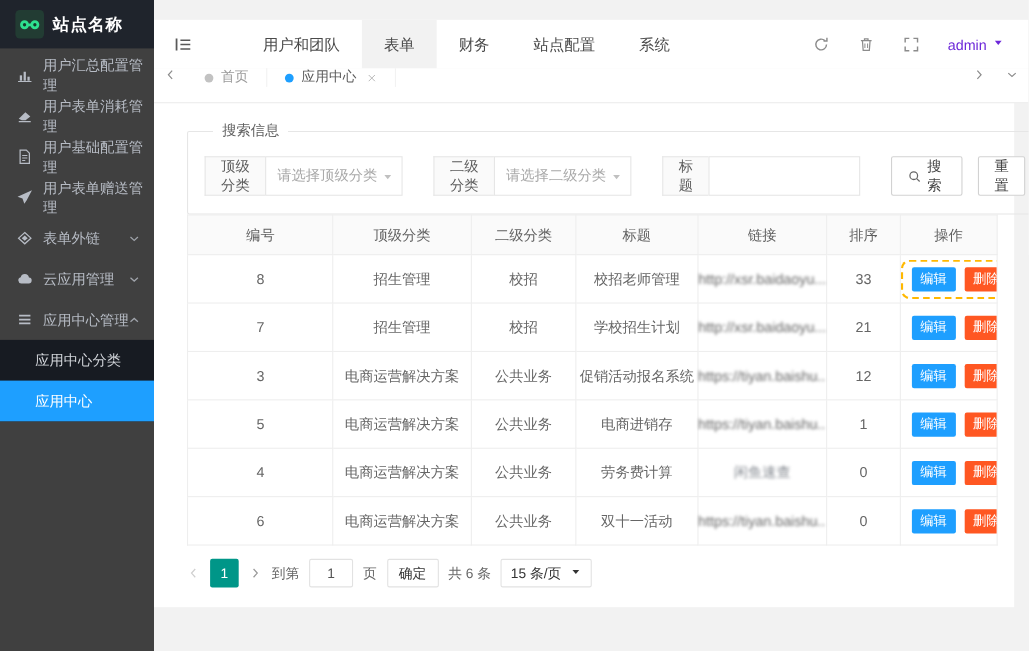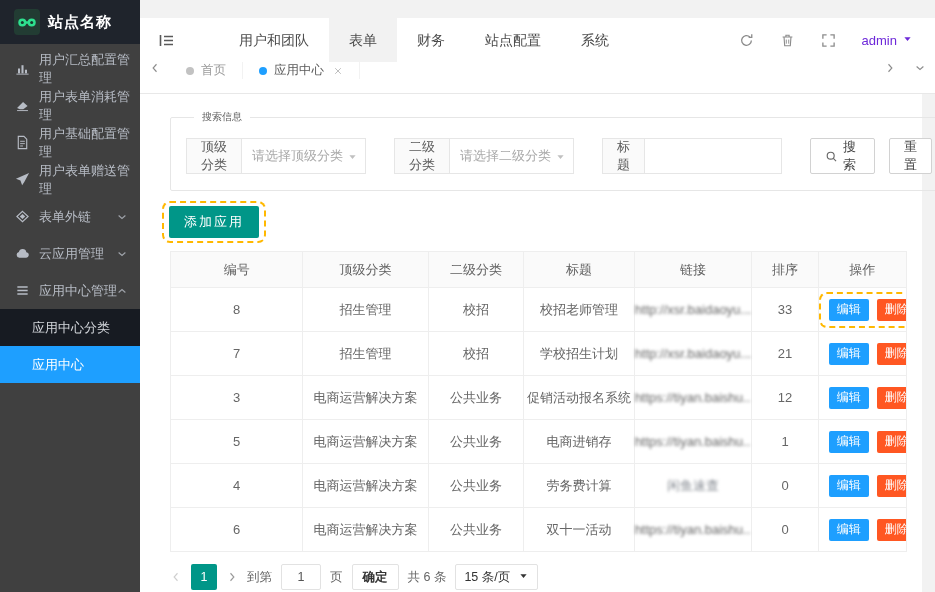--- a/index.html
+++ b/index.html
@@ -54,21 +54,21 @@
   .tab-dot { width:8px; height:8px; border-radius:50%; background:#c2c2c2; }
   .tab.active { color:#595959; }
   .tab.active .tab-dot { background:#1E9FFF; }
   .tab-close { display:inline-flex; color:#b5b5b5; margin-left:2px; }
   .tab-close svg { width:10px; height:10px; }
 
   
   .card { background:#fff; margin-right:13px; padding:16px 15px 18px 30px; }
 
   .searchbox { border:1px solid #e6e6e6; border-radius:2px; padding:14px 15px 16px; }
-  .searchbox legend { font-size:10px; color:#5f5f5f; padding:0 8px; margin-left:8px; }
+  .searchbox legend { font-size:13px; color:#5f5f5f; padding:0 8px; margin-left:8px; }
   .form-row { display:flex; align-items:center; }
   .fgroup { display:flex; align-items:stretch; height:36px; margin-right:28px; }
   .flabel { background:#fafafa; border:1px solid #e6e6e6; border-right:none;
     padding:0 14px; font-size:13px; color:#5a5a5a; display:flex; align-items:center; }
   .fselect { width:138px; border:1px solid #e6e6e6; background:#fff; position:relative;
     display:flex; align-items:center; padding:0 22px 0 10px; cursor:pointer; }
   .fselect .placeholder { font-size:13px; color:#a8a8a8; white-space:nowrap;
     overflow:hidden; }
   .sel-caret { position:absolute; right:7px; top:12px; color:#c0c0c0; display:inline-flex; }
   .sel-caret svg { width:11px; height:11px; }
@@ -106,21 +106,21 @@
     color:#666; gap:9px; }
   .pg-arrow { display:inline-flex; color:#999; cursor:pointer; }
   .pg-arrow.disabled { color:#cfcfcf; }
   .pg-arrow svg { width:12px; height:12px; }
   .pg-num { width:26px; height:26px; border-radius:2px; display:flex; align-items:center;
     justify-content:center; cursor:pointer; }
   .pg-num.active { background:#009688; color:#fff; }
   .pg-input { width:40px; height:26px; border:1px solid #e2e2e2; border-radius:2px;
     text-align:center; font-size:12.5px; color:#555; outline:none; }
   .pg-confirm { height:26px; background:#fff; border:1px solid #e2e2e2; border-radius:2px;
-    padding:0 10px; font-size:12.5px; font-weight:bold; color:#333; cursor:pointer; }
+    padding:0 10px; font-size:12.5px; font-weight:normal; color:#333; cursor:pointer; }
   .pg-select { height:26px; border:1px solid #e2e2e2; border-radius:2px; display:flex;
     align-items:center; gap:8px; padding:0 8px; color:#333; cursor:pointer; }
   .pg-select svg { width:11px; height:11px; color:#333; }
 </style>
 </head>
 <body>
 
 <div class="app">
 
   <aside class="sidebar">
@@ -365,25 +365,20 @@
                 </svg>
               </span>
             <span>搜索</span>
           </button>
           <button class="btn-plain">
             <span>重置</span>
           </button>
         </div>
       </fieldset>
 
-      <div class="dash-box">
-        <button class="btn-teal">
-          <span>添加应用</span>
-        </button>
-      </div>
 
       <table class="grid">
         <colgroup>
           <col class="c1">
             <col class="c2">
             <col class="c3">
             <col class="c4">
           <col class="c5">
             <col class="c6">
             <col class="c7">

